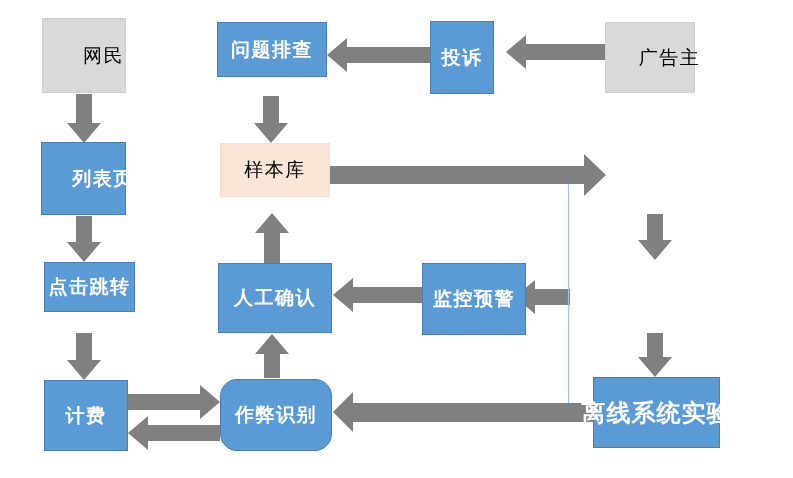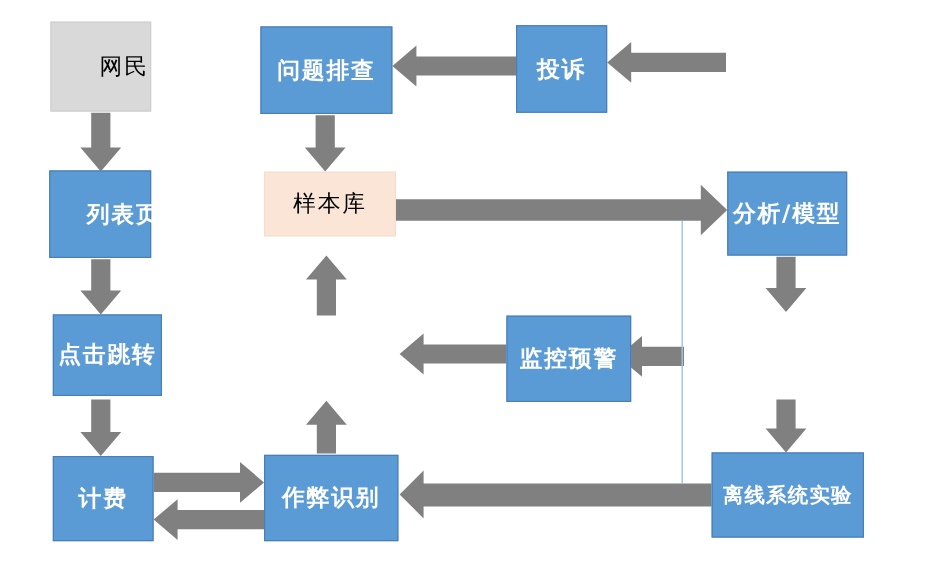--- a/index.html
+++ b/index.html
@@ -65,36 +65,37 @@
     <polygon class="arrow" points="220,425 148,425 148,416 128,433 148,450 148,441 220,441"></polygon>
 
     <polygon class="arrow" points="330,166 584,166 584,154 606,175 584,196 584,184 330,184"></polygon>
     <polygon class="arrow" points="128,394 200,394 200,385 220,402 200,419 200,410 128,410"></polygon>
 
     <line class="connector" x1="568.5" y1="184" x2="568.5" y2="403"></line>
   </svg>
 
   <div class="node gray" style="left:42px;  top:18px;  width:84px;  height:75px;">网民</div>
 
-  <div class="node blue" style="left:217px; top:22px;  width:110px; height:73px;">问题排查</div>
+  <div class="node blue" style="left:217px; top:22px;  width:110px; height:55px;">问题排查</div>
 
-  <div class="node blue" style="left:430px; top:21px;  width:76px;  height:73px;">投诉</div>
+  <div class="node blue" style="left:430px; top:21px;  width:64px;  height:73px;">投诉</div>
 
+  <div class="node gray" style="left:605px; top:22px;  width:90px;  height:71px;">广告主</div>
 
   <div class="node blue" style="left:41px;  top:142px; width:85px;  height:73px;padding-left:39px;">列表页</div>
 
   <div class="node peach" style="left:220px; top:143px; width:110px; height:54px;">样本库</div>
 
-  <div class="node blue" style="left:606px; top:143px; width:100px; height:70px;">分析/模型</div>
 
-  <div class="node blue" style="left:44px;  top:262px; width:91px;  height:68px;">点击跳转</div>
+  <div class="node blue" style="left:44px;  top:262px; width:91px;  height:50px;">点击跳转</div>
 
+  <div class="node blue" style="left:218px; top:263px; width:114px; height:70px;">人工确认</div>
 
   <div class="node blue" style="left:422px; top:263px; width:104px;  height:72px;">监控预警</div>
 
 
   <div class="node blue" style="left:44px;  top:380px; width:84px;  height:71px;">计费</div>
 
-  <div class="node blue" style="left:220px; top:379px; width:112px; height:72px;">作弊识别</div>
+  <div class="node blue" style="left:220px; top:379px; width:112px; height:72px;border-radius:17px;">作弊识别</div>
 
-  <div class="node blue" style="left:593px; top:377px; width:127px; height:71px; font-size:17px; letter-spacing:1px;">离线系统实验</div>
+  <div class="node blue" style="left:593px; top:377px; width:127px; height:71px; font-size:24px; letter-spacing:1px;">离线系统实验</div>
 
 </div>
 
 </body></html>

